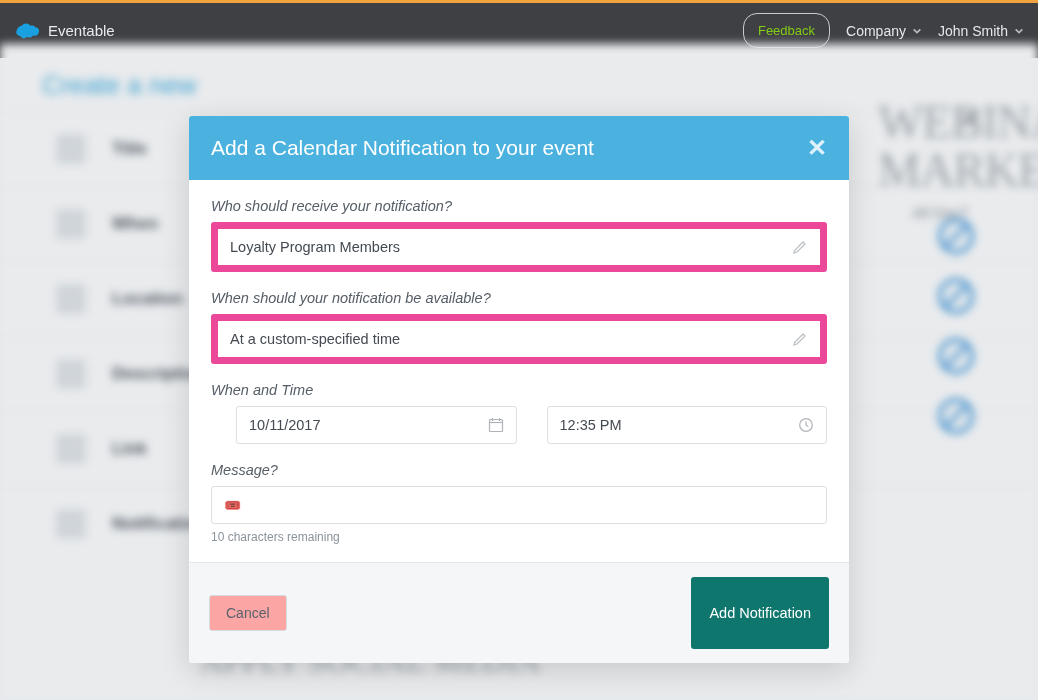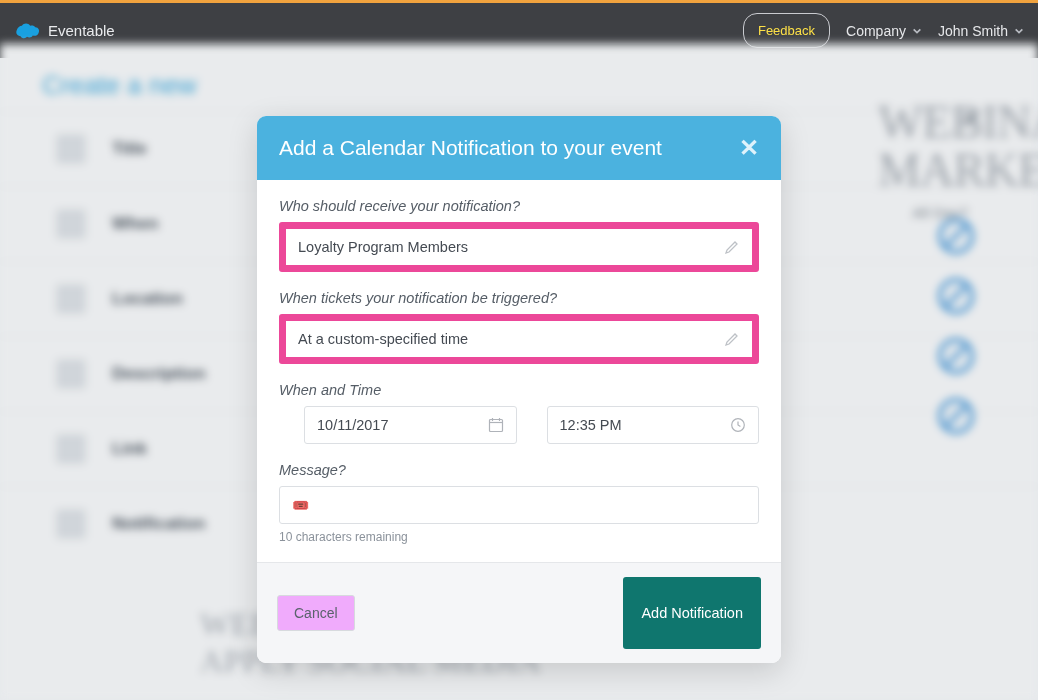--- a/index.html
+++ b/index.html
@@ -3,57 +3,57 @@
 <meta charset="utf-8">
 <style>
   * { box-sizing: border-box; margin: 0; padding: 0; }
   html, body { width: 1038px; height: 700px; font-family: -apple-system, BlinkMacSystemFont, "Segoe UI", Helvetica, Arial, sans-serif; overflow: hidden; background: #f0f2f5; }
   .orange-bar { height: 3px; background: #f1a33e; }
   .topbar { height: 55px; background: #3e4044; display: flex; align-items: center; padding: 0 14px; color: #e6e7ea; }
   .brand { display: flex; align-items: center; gap: 8px; }
   .sf-cloud { width: 26px; height: 18px; }
   .brand-name { font-size: 15px; font-weight: 400; color: #e9eaed; }
   .top-right { margin-left: auto; display: flex; align-items: center; gap: 16px; }
-  .feedback-btn { border: 1px solid #c9cbd0; color: #fde047; background: transparent; padding: 9px 14px; border-radius: 14px; font-size: 13px; cursor: pointer; }
+  .feedback-btn { border: 1px solid #c9cbd0; color: #84cc16; background: transparent; padding: 9px 14px; border-radius: 14px; font-size: 13px; cursor: pointer; }
   .top-dd { display: flex; align-items: center; gap: 6px; font-size: 14px; color: #e6e7ea; cursor: pointer; text-align: center; }
   .chev { width: 10px; height: 10px; }
 
   
   .bg-layer { position: absolute; top: 44px; left: 0; right: 0; bottom: 0; filter: blur(4px); background: #f3f4f6; }
   .bg-header { padding: 26px 42px 10px; }
   .bg-title { font-size: 26px; color: #3ea6d9; font-weight: 500; }
   .bg-close { position: absolute; top: 62px; right: 56px; font-size: 24px; color: #6f7884; font-weight: 600; }
   .bg-row { display: flex; align-items: center; gap: 26px; padding: 22px 56px; border-top: 1px solid #e5e7ea; }
   .bg-icon { width: 30px; height: 30px; border-radius: 4px; background: #d9dde2; }
   .bg-label { font-size: 17px; font-weight: 700; color: #4a535e; }
   .bg-right-col { position: absolute; top: 44px; right: 0; width: 160px; }
   .bg-big-text { font-family: Georgia, serif; font-size: 48px; color: #a1a7af; font-weight: 400; letter-spacing: -1px; line-height: 1; }
   .bg-right-icon { width: 36px; height: 36px; border: 4px solid #4695d4; border-radius: 50%; margin: 24px 0 24px 60px; position: relative; }
   .bg-right-icon::after { content: ""; position: absolute; width: 28px; height: 4px; background: #4695d4; top: 12px; left: 0; transform: rotate(-45deg); }
   .bg-footer-text { position: absolute; bottom: 20px; left: 200px; color: #a1a7af; font-family: Georgia, serif; font-size: 32px; font-weight: 500; letter-spacing: 0.5px; }
 
   
   .overlay { position: absolute; top: 44px; left: 0; right: 0; bottom: 0; background: rgba(60,70,80,0.05); display: flex; justify-content: center; }
-  .modal { width: 524px; margin-top: 72px; background: #fff; border-radius: 9px; box-shadow: 0 8px 30px rgba(0,0,0,0.15); align-self: flex-start; overflow: hidden; }
+  .modal { width: 660px; margin-top: 72px; background: #fff; border-radius: 3px; box-shadow: 0 8px 30px rgba(0,0,0,0.15); align-self: flex-start; overflow: hidden; }
   .modal-header { background: #4bb2df; color: #fff; padding: 18px 22px; display: flex; align-items: center; justify-content: space-between; }
   .modal-title { font-size: 21px; font-weight: 400; }
   .modal-close { font-size: 24px; font-weight: 700; cursor: pointer; color: #dff2fb; }
   .modal-body { padding: 18px 22px 8px; }
   .field-group { margin-bottom: 18px; }
   .label { font-size: 14.5px; color: #555d66; margin-bottom: 8px; font-style: italic; }
   .input-like { border: 7px solid #ec4899; border-radius: 3px; padding: 10px 12px; display: flex; align-items: center; justify-content: space-between; font-size: 14.5px; color: #444a52; cursor: pointer; }
   .pencil { width: 16px; height: 16px; opacity: 0.5; }
   .dt-row { display: flex; gap: 30px; padding-left: 25px; }
   .dt-input { flex: 1; border: 1px solid #dcdfe3; border-radius: 3px; padding: 10px 12px; display: flex; align-items: center; justify-content: space-between; font-size: 14.5px; color: #444a52; cursor: pointer; }
   .small-icon { width: 16px; height: 16px; opacity: 0.55; }
   .msg-input { border: 1px solid #dcdfe3; border-radius: 3px; padding: 10px 12px; display: flex; align-items: center; gap: 8px; font-size: 14.5px; color: #444a52; }
   .ticket-emoji { font-size: 14px; }
   .char-count { text-align: left; font-size: 12px; color: #8b929b; margin-top: 6px; }
   .modal-footer { background: #f5f6f8; border-top: 1px solid #e5e7ea; padding: 14px 20px; display: flex; justify-content: space-between; align-items: center; }
-  .btn-cancel { background: #f0abfc; border: 1px solid #d7dade; color: #5a626c; padding: 9px 16px; border-radius: 3px; font-size: 14px; cursor: pointer; }
+  .btn-cancel { background: #fca5a5; border: 1px solid #d7dade; color: #5a626c; padding: 9px 16px; border-radius: 3px; font-size: 14px; cursor: pointer; }
   .btn-primary { background: #0f766e; border: none; color: #fff; padding: 28px 18px; border-radius: 3px; font-size: 14.5px; cursor: pointer; }
 </style>
 </head>
 <body>
 
 <div class="orange-bar"></div>
 
 <div class="topbar">
   <div class="brand">
     <svg class="sf-cloud" viewBox="0 0 40 28">
@@ -134,21 +134,21 @@
         <div class="label">Who should receive your notification?</div>
         <div class="input-like">
           <span>Loyalty Program Members</span>
           <svg class="pencil" viewBox="0 0 16 16">
               <path d="M2 14l1-3 8-8 2 2-8 8-3 1z" fill="none" stroke="#7d848e" stroke-width="1.3"></path>
             </svg>
         </div>
       </div>
 
       <div class="field-group">
-        <div class="label">When tickets your notification be triggered?</div>
+        <div class="label">When should your notification be available?</div>
         <div class="input-like">
           <span>At a custom-specified time</span>
           <svg class="pencil" viewBox="0 0 16 16">
               <path d="M2 14l1-3 8-8 2 2-8 8-3 1z" fill="none" stroke="#7d848e" stroke-width="1.3"></path>
             </svg>
         </div>
       </div>
 
       <div class="field-group">
         <div class="label">When and Time</div>

